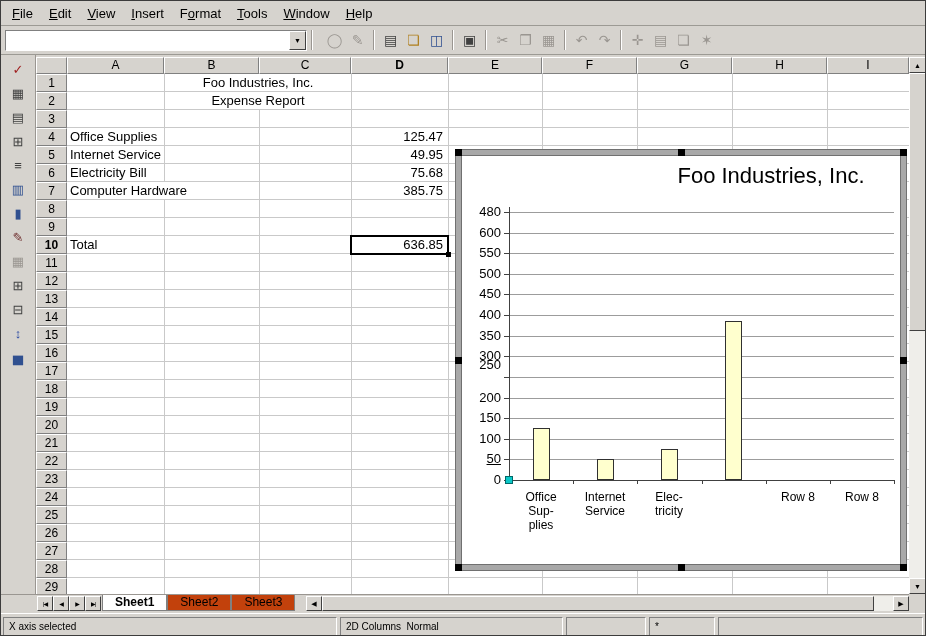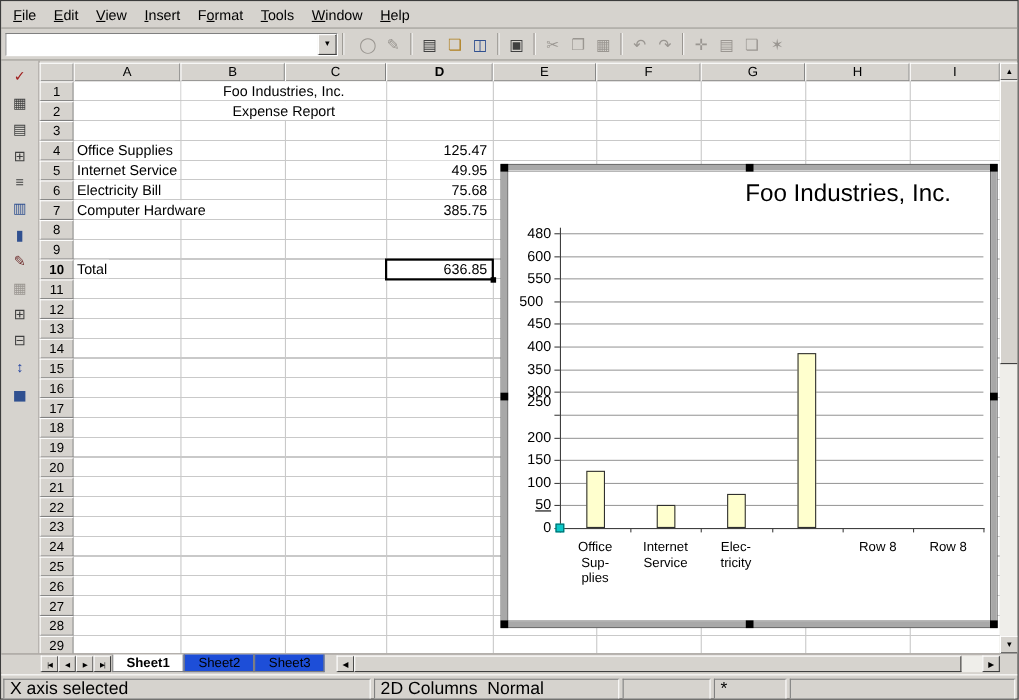--- a/index.html
+++ b/index.html
@@ -70,31 +70,31 @@
   .vscroll .sb-btn{width:17px;height:16px;}
   .vthumb{width:17px;height:258px;background:#d6d3ce;border:1px solid;border-color:#fff #404040 #404040 #fff;box-sizing:border-box;}
   .vtrack{flex:1;}
 
   
   .tabbar{position:absolute;left:0;top:539px;width:908px;height:17px;background:#d6d3ce;border-top:1px solid #9a9691;box-sizing:border-box;}
   .tabnav{position:absolute;left:36px;top:1px;display:flex;}
   .tab-nav-btn{width:16px;height:15px;background:#d6d3ce;border:1px solid;border-color:#fff #404040 #404040 #fff;
                box-sizing:border-box;display:flex;align-items:center;justify-content:center;font-size:6px;letter-spacing:-1px;}
   .tabs{position:absolute;left:101px;top:0;display:flex;text-align:center;}
-  .tab{height:16px;line-height:15px;padding:0 12px;font-size:12px;background:#1d4ed8;border:1px solid #808080;border-top:none;box-sizing:border-box;}
+  .tab{height:16px;line-height:15px;padding:0 12px;font-size:12px;background:#c2410c;border:1px solid #808080;border-top:none;box-sizing:border-box;}
   .tab.active{background:#fff;font-weight:bold;}
   .hscroll{position:absolute;left:305px;top:1px;width:603px;height:15px;background:#efeeea;display:flex;}
   .hscroll .sb-btn{width:16px;height:15px;}
   .hthumb{width:552px;height:15px;background:#d6d3ce;border:1px solid;border-color:#fff #404040 #404040 #fff;box-sizing:border-box;flex:0 0 auto;}
   .htrack{flex:1;}
 
   
   .statusbar{height:24px;display:flex;align-items:center;padding:0 2px;border-top:1px solid #fff;}
   .panel{height:19px;line-height:18px;border:1px solid;border-color:#808080 #fff #fff #808080;box-sizing:border-box;
-         padding:0 5px;margin-right:3px;font-size:16px;white-space:pre;overflow:hidden;}
+         padding:0 5px;margin-right:3px;font-size:10px;white-space:pre;overflow:hidden;}
   .p1{width:334px;} .p2{width:223px;} .p3{width:80px;} .p4{width:66px;} .p5{flex:1;margin-right:0;}
 </style>
 </head>
 <body>
 
 <div class="app">
 
   <div class="menubar">
       <div class="menu-item"><u>F</u>ile</div>
       <div class="menu-item"><u>E</u>dit</div>
@@ -195,21 +195,21 @@
           <div class="ytick" style="left: 43px; top: 181px;"></div>
           <div class="ylab" style="left: 4px; top: 173px; width: 36px;">350</div>
           <div class="gline" style="left: 48px; top: 160px; width: 385px;"></div>
           <div class="ytick" style="left: 43px; top: 160px;"></div>
           <div class="ylab" style="left: 4px; top: 152px; width: 36px;">400</div>
           <div class="gline" style="left: 48px; top: 139px; width: 385px;"></div>
           <div class="ytick" style="left: 43px; top: 139px;"></div>
           <div class="ylab" style="left: 4px; top: 131px; width: 36px;">450</div>
           <div class="gline" style="left: 48px; top: 119px; width: 385px;"></div>
           <div class="ytick" style="left: 43px; top: 119px;"></div>
-          <div class="ylab" style="left: 4px; top: 111px; width: 36px; text-align: center;">500</div>
+          <div class="ylab" style="left: 4px; top: 111px; width: 36px;">500</div>
           <div class="gline" style="left: 48px; top: 98px; width: 385px;"></div>
           <div class="ytick" style="left: 43px; top: 98px;"></div>
           <div class="ylab" style="left: 4px; top: 90px; width: 36px;">550</div>
           <div class="gline" style="left: 48px; top: 78px; width: 385px;"></div>
           <div class="ytick" style="left: 43px; top: 78px;"></div>
           <div class="ylab" style="left: 4px; top: 70px; width: 36px;">600</div>
           <div class="gline" style="left: 48px; top: 57px; width: 385px;"></div>
           <div class="ytick" style="left: 43px; top: 57px;"></div>
           <div class="ylab" style="left: 4px; top: 49px; width: 36px;">480</div>
           <div class="yaxis" style="left: 48px; top: 52px; height: 273px;"></div>

